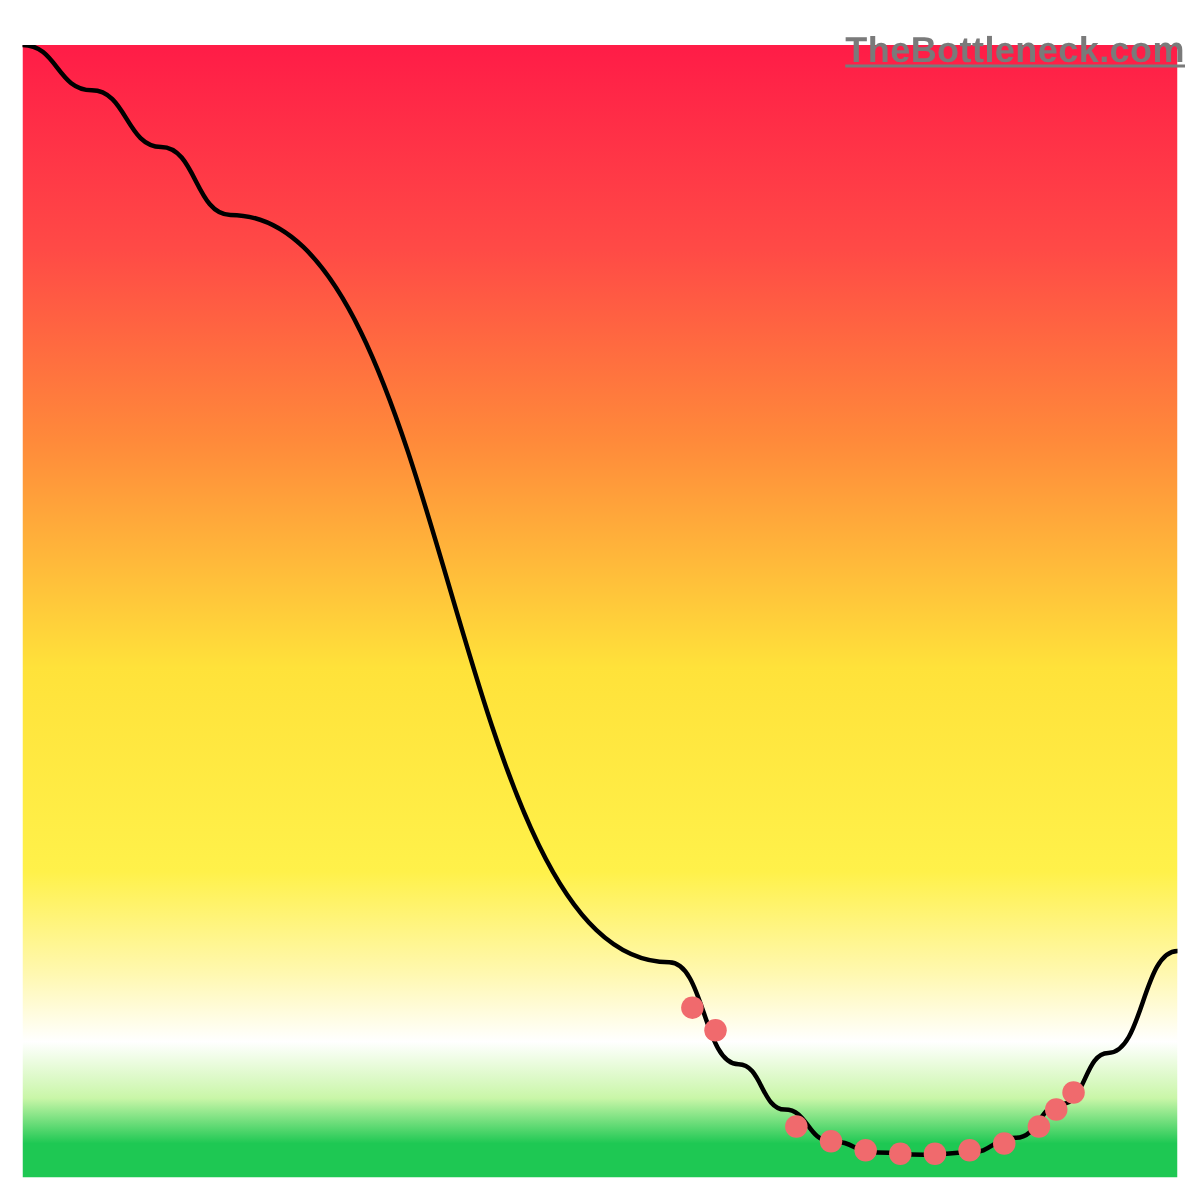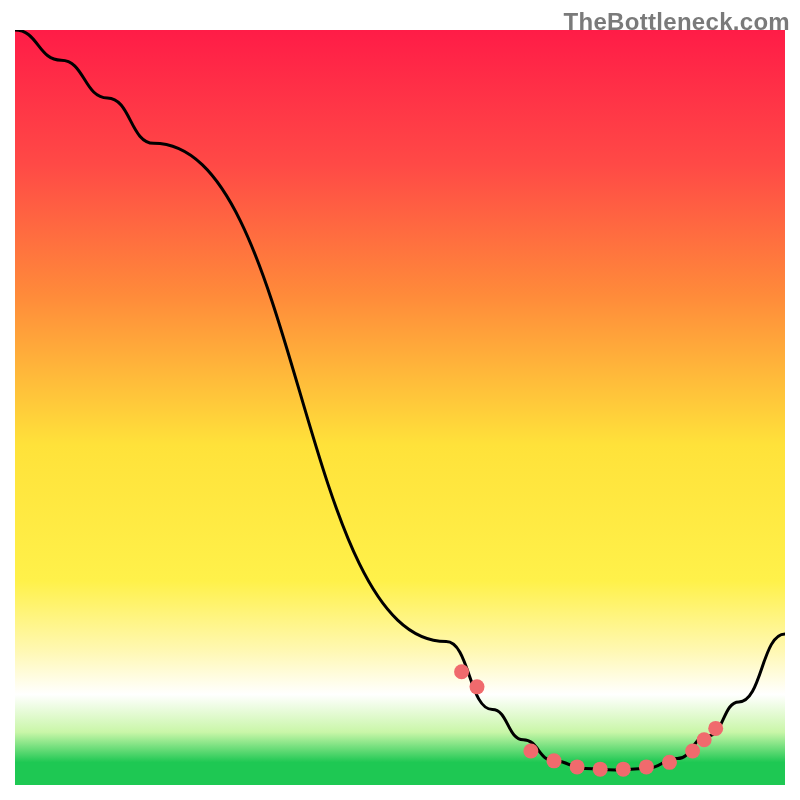--- a/index.html
+++ b/index.html
@@ -1,27 +1,28 @@
 <!DOCTYPE html>
 <html><head>
 <meta charset="utf-8">
 <style>
   * { margin: 0; padding: 0; box-sizing: border-box; }
   html, body { width: 800px; height: 800px; overflow: hidden; background: #fff; }
   .wrap { position: relative; width: 800px; height: 800px; }
   .watermark {
     position: absolute;
-    top: 8px;
+    top: 20px;
     right: 10px;
     font-family: Arial, Helvetica, sans-serif;
     font-size: 24px;
     font-weight: 600;
     color: #7a7a7a;
     letter-spacing: 0.3px;
     z-index: 10;
+    text-decoration: underline;
   }
   .plot {
     position: absolute;
     left: 15px;
     top: 30px;
     width: 770px;
     height: 755px;
   }
   .plot svg { display: block; }
 </style>

